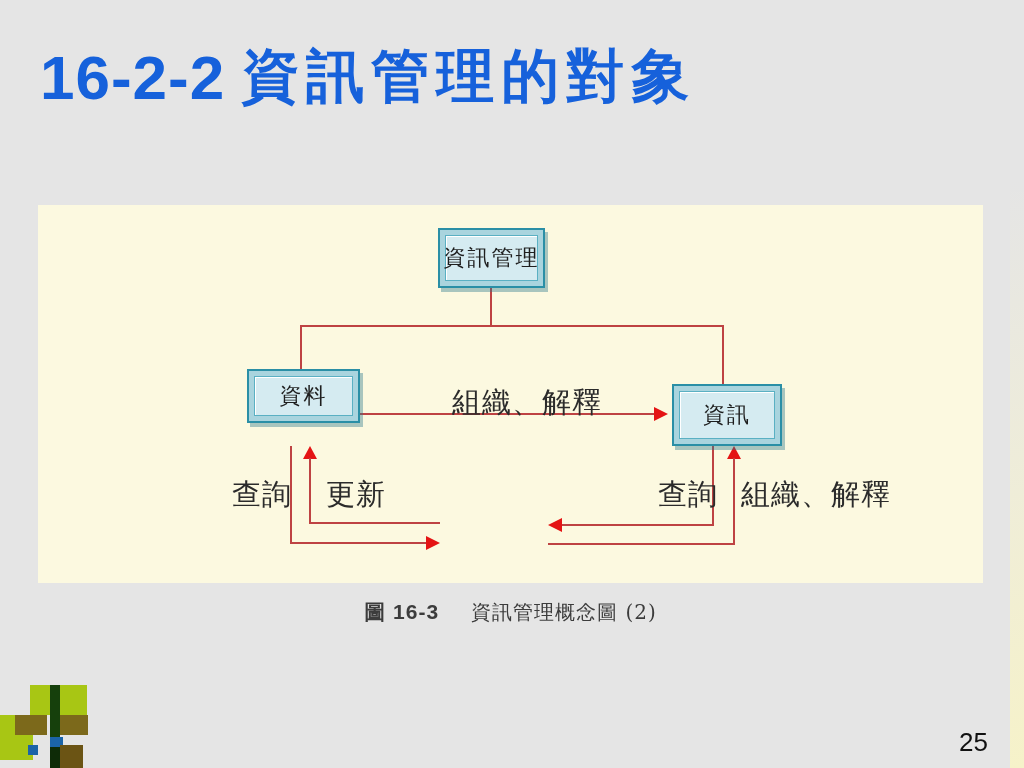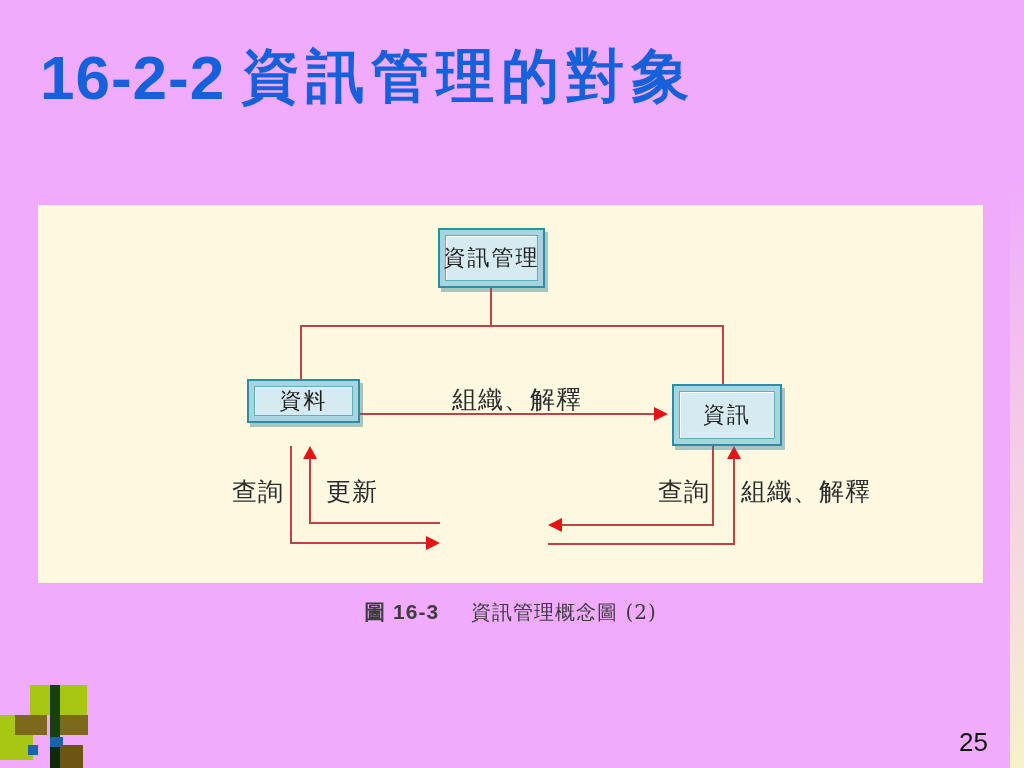--- a/index.html
+++ b/index.html
@@ -1,21 +1,21 @@
 <!DOCTYPE html>
 <html><head>
 <meta charset="utf-8">
 <style>
   * { margin:0; padding:0; box-sizing:border-box; }
   html,body { background:#ffffff; }
   body { font-family:"Liberation Sans", sans-serif; }
 
   .slide {
     position:relative; width:1024px; height:768px;
-    background:#f0abfc; overflow:hidden;
+    background:#e5e5e5; overflow:hidden;
   }
 
   
   .title {
     position:absolute; left:40px; top:34px; height:86px;
     display:flex; align-items:center; gap:16px;
     color:#1661DB; white-space:nowrap;
   }
   .title-number {
     font-size:62px; font-weight:bold; letter-spacing:1px;
@@ -44,38 +44,38 @@
     background:#D5EBF1;
     border:1px solid #5AB0C3;
     box-shadow:inset 1px 1px 0 #ffffff;
     display:flex; align-items:center; justify-content:center;
   }
   .node-label {
     font-family:"DejaVu Serif","Liberation Serif", serif;
     font-size:22px; color:#1e1e1e; letter-spacing:2px; white-space:nowrap;
   }
   .node-top    { left:400px; top:23px;  width:107px; height:60px; }
-  .node-left   { left:209px; top:174px; width:113px; height:44px; }
+  .node-left   { left:209px; top:164px; width:113px; height:54px; }
   .node-right  { left:634px; top:179px; width:110px; height:62px; }
   .node-bottom { left:402px; top:300px; width:108px; height:60px; }
 
   
   .line { position:absolute; background:#BE4343; }
 
   
   .arrow { position:absolute; width:0; height:0; }
   .arrow-right { border-top:7px solid transparent; border-bottom:7px solid transparent; border-left:14px solid #E41414; }
   .arrow-left  { border-top:7px solid transparent; border-bottom:7px solid transparent; border-right:14px solid #E41414; }
   .arrow-up    { border-left:7px solid transparent; border-right:7px solid transparent; border-bottom:13px solid #E41414; }
 
   
   .edge-label {
     position:absolute; white-space:nowrap;
     font-family:Liberation Mono, monospace;
-    font-size:25px; color:#2b2b2b; letter-spacing:1px;text-align:right;
+    font-size:29px; color:#2b2b2b; letter-spacing:1px;text-align:right;
   }
 
   
   .caption {
     position:absolute; left:38px; top:598px; width:945px;
     display:flex; justify-content:center; align-items:baseline; gap:32px;
     color:#3c3c3c;
   }
   .caption-label { font-size:21px; font-weight:bold; letter-spacing:1px; }
   .caption-title { font-size:20px; letter-spacing:1px;

